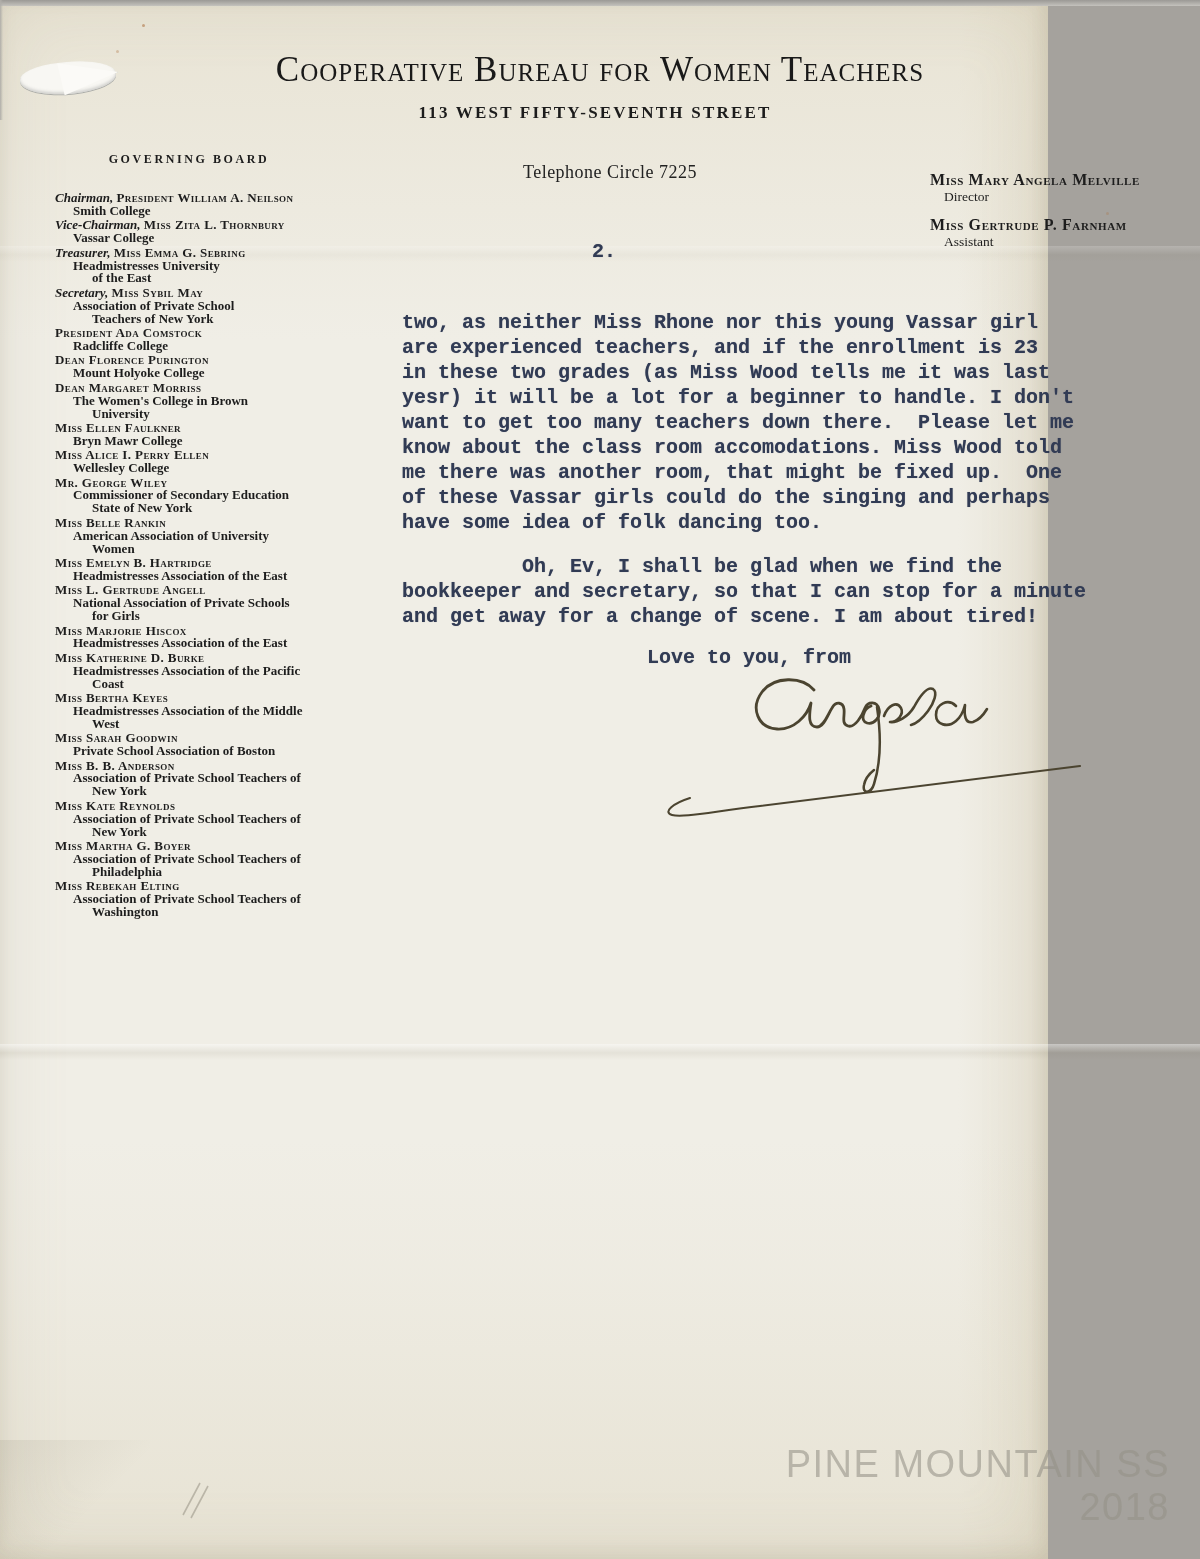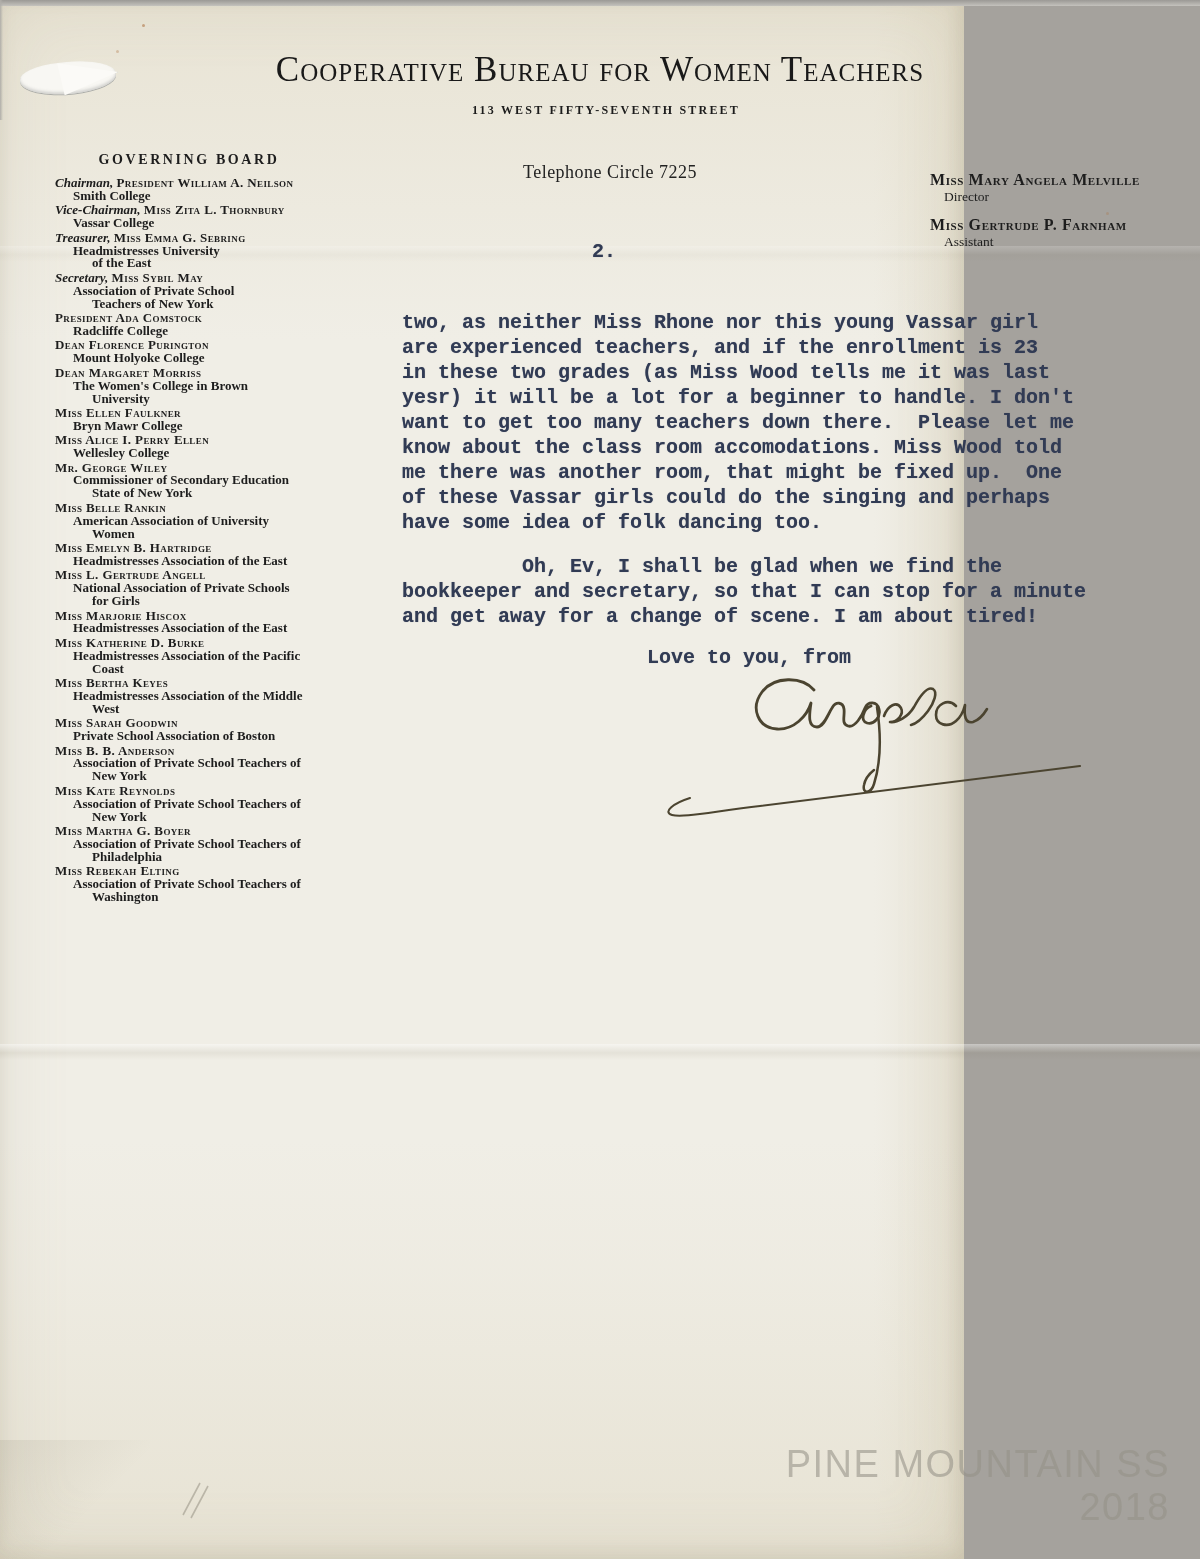--- a/index.html
+++ b/index.html
@@ -2,21 +2,21 @@
 <html><head>
 <meta charset="utf-8">
 <style>
   html,body{margin:0;padding:0;}
   body{
     width:1200px;height:1559px;position:relative;overflow:hidden;
     background:#a5a29d;
     font-family:"Liberation Serif","DejaVu Serif",serif;
   }
   .paper{
-    position:absolute;left:0;top:0;width:964px;height:1559px;
+    position:absolute;left:0;top:0;width:1048px;height:1559px;
     background:
       linear-gradient(to bottom, rgba(226,219,198,0.55) 0px, rgba(226,219,198,0.18) 230px, rgba(226,219,198,0.0) 340px),
       linear-gradient(to top, rgba(222,215,193,0.5) 0px, rgba(222,215,193,0.12) 280px, rgba(222,215,193,0.0) 420px),
       linear-gradient(to left, rgba(216,208,184,0.42) 0px, rgba(216,208,184,0.0) 90px),
       #f0eee6;
     box-shadow: inset 0 0 70px rgba(160,150,120,.16), inset -6px 0 16px rgba(150,140,112,.12), inset 0 -8px 18px rgba(150,140,112,.10);
   }
   .scan-edge-top{position:absolute;left:0;top:0;width:1200px;height:6px;background:linear-gradient(to bottom,#9b9995,#c4c2bd);}
   .scan-edge-left{position:absolute;left:0;top:0;width:3px;height:120px;background:linear-gradient(to right,#b0aea9,rgba(176,174,169,0));}
   
@@ -29,32 +29,32 @@
   
   .tear{position:absolute;left:20px;top:62px;width:96px;height:32px;background:#f8f7f3;border-radius:45% 55% 50% 60%;
     transform:rotate(-6deg);box-shadow:0 1px 0 rgba(120,125,130,.55), inset 0 -2px 3px rgba(200,200,198,.8);}
   .tear-flap{position:absolute;left:56px;top:56px;width:62px;height:40px;background:#fbfaf7;
     clip-path:polygon(2% 18%, 100% 40%, 14% 98%);border:0;box-shadow:inset 0 0 0 1px rgba(148,166,186,.55);}
   .speck{position:absolute;width:3px;height:3px;border-radius:50%;background:rgba(172,110,58,.55);}
   
   .lh-title{position:absolute;left:0;top:50px;width:1200px;text-align:center;
     font-variant:small-caps;font-size:35px;letter-spacing:1px;color:#191919;font-weight:500;}
   .lh-addr{position:absolute;left:0;width:1190px;text-align:center;font-weight:700;color:#1c1c1c;
-    font-size:12px;letter-spacing:2.2px;padding-left:11px;}
+    font-size:17px;letter-spacing:2.2px;}
   .addr1{top:103px;}
   .addr2{top:130px;}
   .lh-phone{position:absolute;left:0;top:162px;width:1220px;text-align:center;font-size:18px;color:#222;letter-spacing:.5px;}
   
   .staff{position:absolute;left:930px;top:172px;width:230px;color:#1d1d1d;}
   .staff .s-name{font-variant:small-caps;font-weight:700;font-size:16px;letter-spacing:.6px;line-height:15px;}
   .staff .s-title{font-size:13.5px;padding-left:14px;line-height:15px;margin-top:2px;}
   .staff .s-entry + .s-entry{margin-top:13px;}
   
   .board{position:absolute;left:55px;top:152px;width:312px;color:#1d1d1d;}
-  .board-heading{font-size:14px;font-weight:700;letter-spacing:2.6px;text-align:center;width:268px;margin-bottom:9px;}
+  .board-heading{font-size:12px;font-weight:700;letter-spacing:2.6px;text-align:center;width:268px;margin-bottom:25px;}
   .member{margin-bottom:1.5px;font-size:13px;line-height:12.9px;}
   .m-name{font-weight:700;}
   .m-role{font-style:italic;font-variant:normal;}
   .m-nm{font-variant:small-caps;letter-spacing:.4px;}
   .m-aff{font-weight:700;}
   .ind1{padding-left:18px;}
   .ind2{padding-left:37px;}
   
   .tw{font-family:"Liberation Mono","DejaVu Sans Mono",monospace;font-weight:700;color:#313b54;
     text-shadow:0 0 .7px rgba(45,55,85,.55);}

